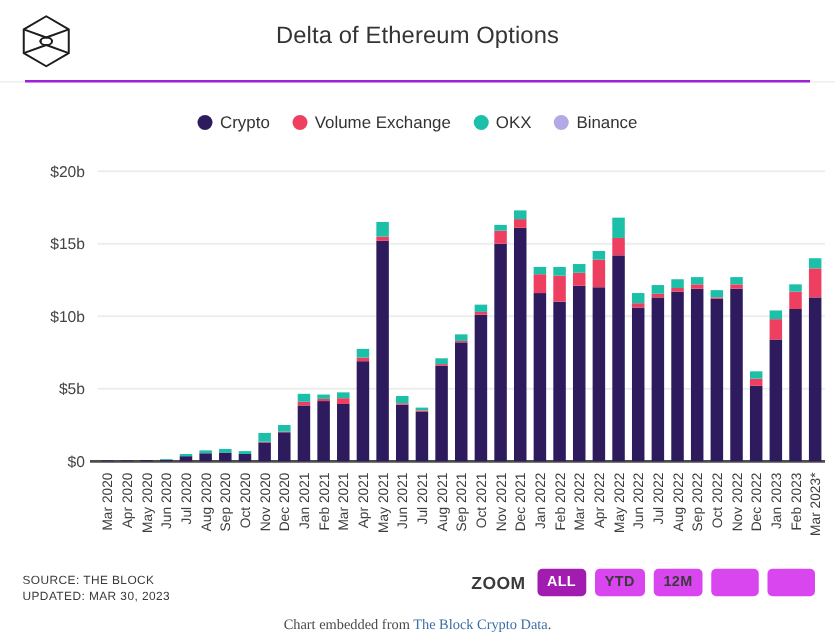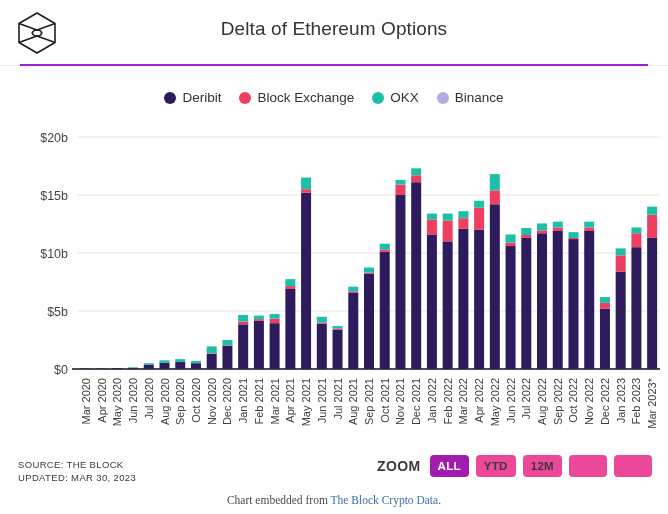--- a/index.html
+++ b/index.html
@@ -126,21 +126,21 @@
     font-size: 14px;
     font-weight: bold;
     color: #3a3a3a;
     letter-spacing: .4px;
     margin-right: 2px;
   }
   .zoom-btn {
     min-width: 38px;
     height: 22px;
     border-radius: 4px;
-    background: #ec4899;
+    background: #d946ef;
     color: #3a3a3a;
     font-size: 11.5px;
     font-weight: bold;
     display: flex;
     align-items: center;
     justify-content: center;
     letter-spacing: .3px;
     border: none;
     font-family: "Liberation Sans", sans-serif;
     padding: 0 8px;
@@ -190,25 +190,25 @@
   </div>
 
   <div id="rule-wrap">
     <div id="rule-faint"></div>
     <div id="rule-accent"></div>
   </div>
 
   <div id="legend">
     <div class="legend-item">
       <span class="legend-dot" style="background:#2d1b5e"></span>
-      <span>Deribit</span>
+      <span>Crypto</span>
     </div>
     <div class="legend-item">
       <span class="legend-dot" style="background:#ef3f60"></span>
-      <span>Block Exchange</span>
+      <span>Volume Exchange</span>
     </div>
     <div class="legend-item">
       <span class="legend-dot" style="background:#1cbfa7"></span>
       <span>OKX</span>
     </div>
     <div class="legend-item">
       <span class="legend-dot" style="background:#b3a9e4"></span>
       <span>Binance</span>
     </div>
   </div>

